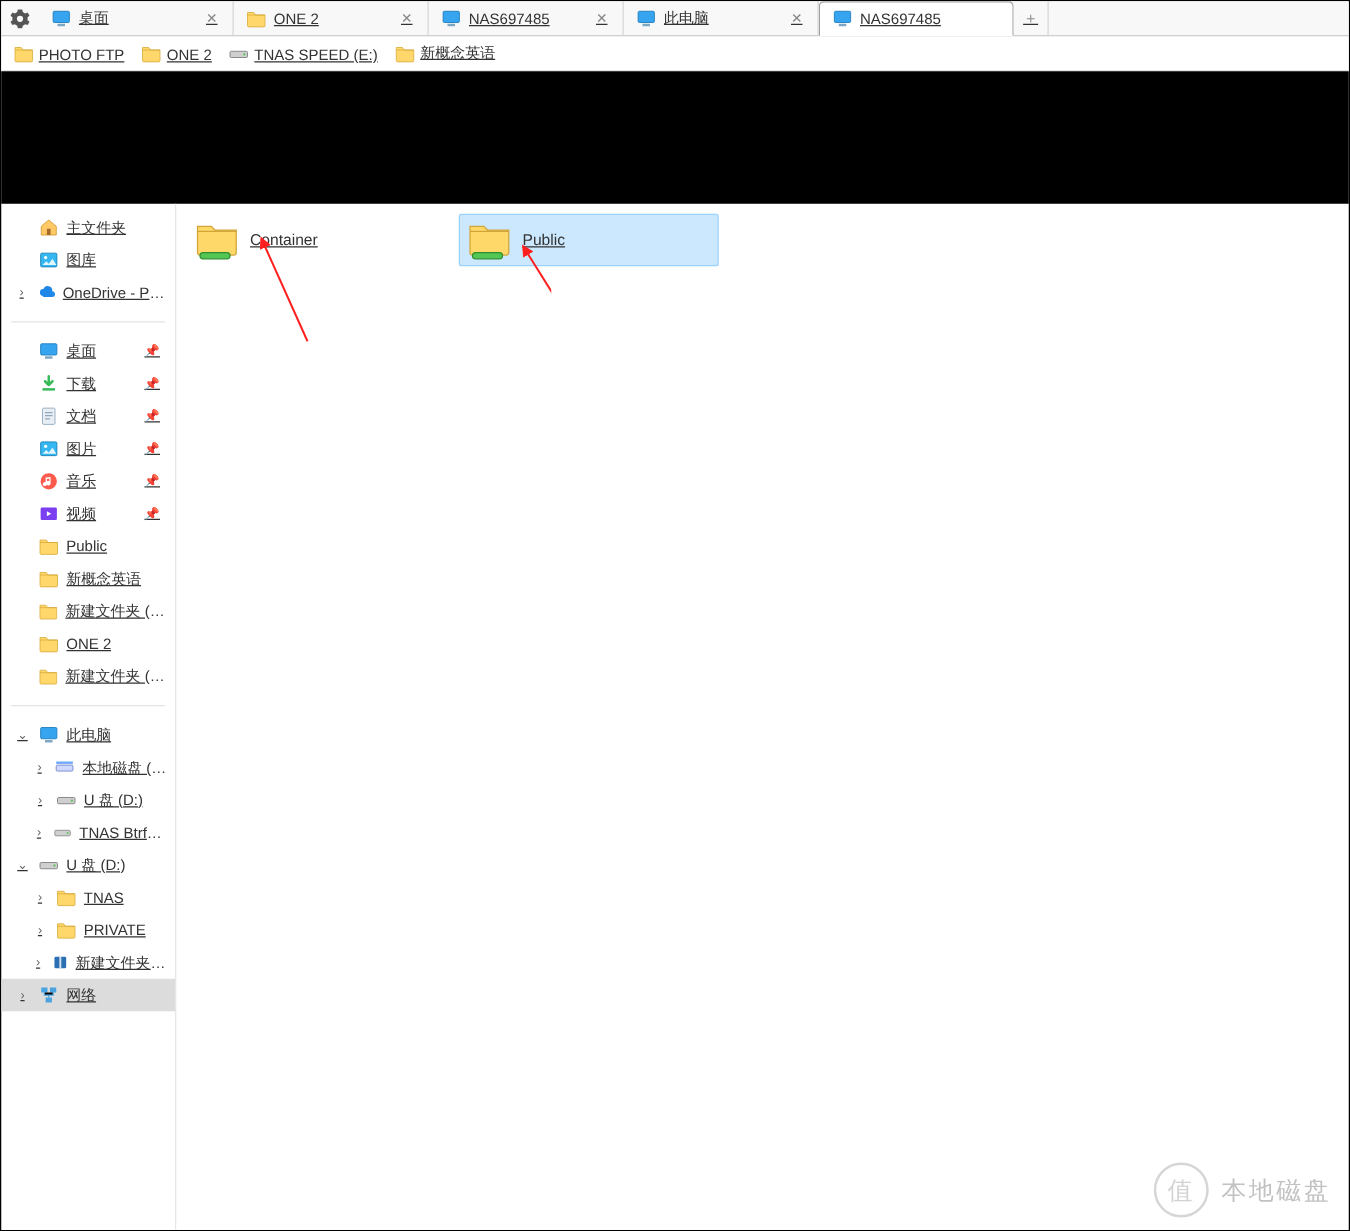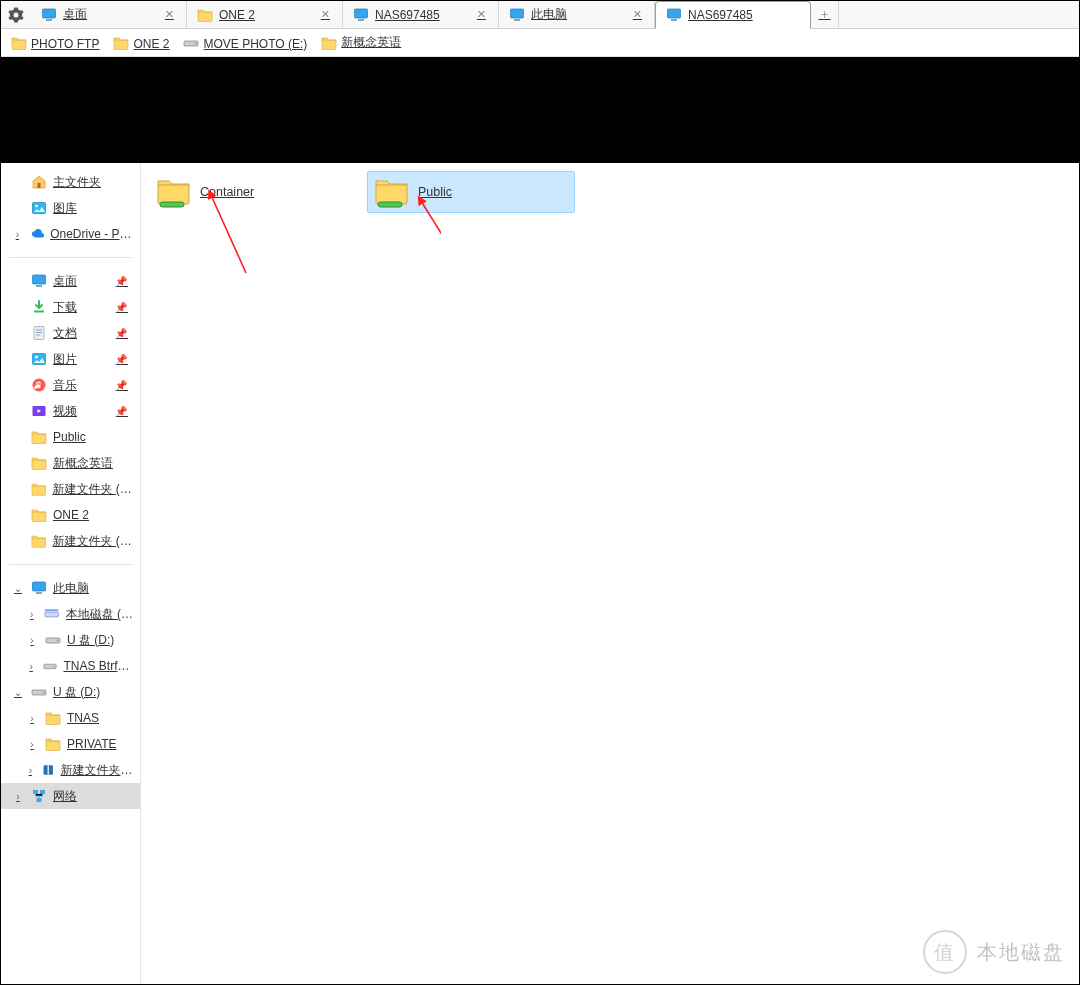--- a/index.html
+++ b/index.html
@@ -194,21 +194,21 @@
     <div class="bookmark">
       <svg class="ic" viewBox="0 0 16 16">
           <use href="#i-folder"></use>
         </svg>
       <span>ONE 2</span>
     </div>
     <div class="bookmark">
       <svg class="ic" viewBox="0 0 16 16">
           <use href="#i-drive"></use>
         </svg>
-      <span>MOVE PHOTO (E:)</span>
+      <span>TNAS SPEED (E:)</span>
     </div>
     <div class="bookmark">
       <svg class="ic" viewBox="0 0 16 16">
           <use href="#i-folder"></use>
         </svg>
       <span>新概念英语</span>
     </div>
   </div>
 
   <div class="ribbon"></div>

